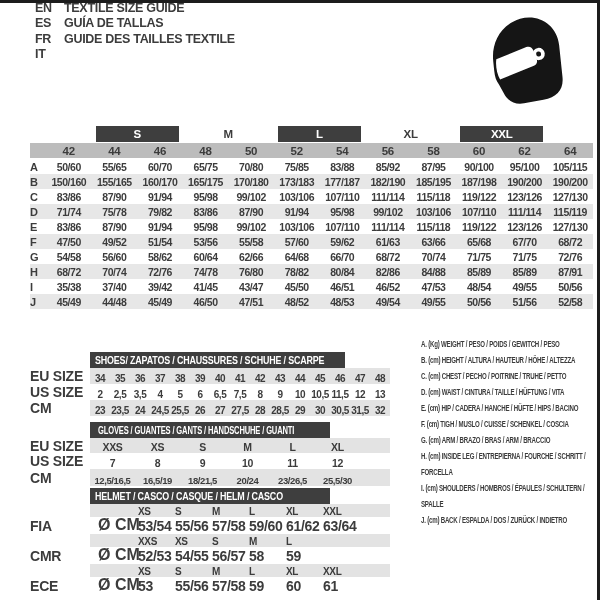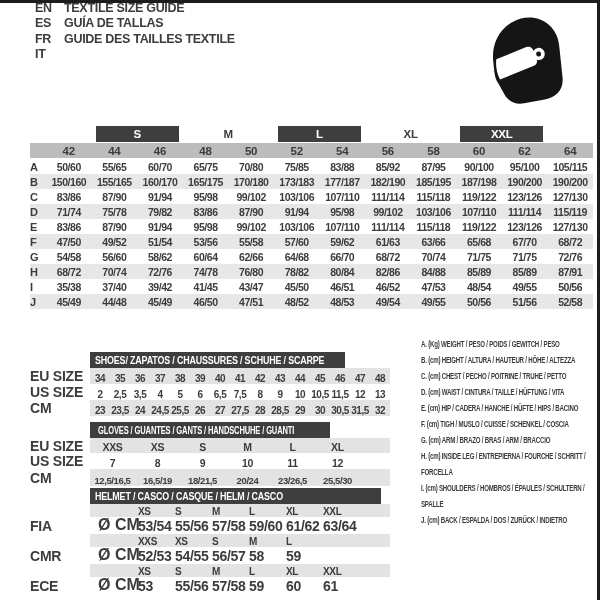--- a/index.html
+++ b/index.html
@@ -35,21 +35,21 @@
   .drow .cells i{flex:1;font-style:normal;text-align:center;font-size:10.5px;letter-spacing:-0.45px;white-space:nowrap;}
 
   
   .lower{position:absolute;left:30px;top:352px;width:366px;}
   .ltitle{margin-left:60px;height:16px;background:#3e3e3e;color:#fff;display:flex;align-items:center;
           padding-left:5px;box-sizing:border-box;font-size:10.5px;}
   .ltitle span{white-space:nowrap;transform:scaleX(0.85);transform-origin:left center;letter-spacing:-0.2px;}
   .ltitle.narrow span{transform:scaleX(0.72);}
   .shoes .ltitle{width:255px;}
   .gloves .ltitle{width:240px;padding-left:8px;}
-  .helm .ltitle{width:291px;}
+  .helm .ltitle{width:240px;}
   .lrow{display:flex;align-items:center;height:16px;}
   .llabel{width:60px;flex:0 0 60px;font-size:14px;letter-spacing:-0.2px;white-space:nowrap;}
   .band{width:300px;flex:0 0 300px;display:flex;align-items:flex-end;height:100%;}
   .band.shaded{background:#e3e3e3;}
   .shoe-cell{width:20px;flex:0 0 20px;text-align:center;font-size:10px;letter-spacing:-0.5px;white-space:nowrap;}
   .glove-cell{width:45px;flex:0 0 45px;text-align:center;font-size:10.5px;letter-spacing:-0.3px;white-space:nowrap;}
   .gloves .cm-row .glove-cell{font-size:9.5px;letter-spacing:-0.4px;}
   .shoes{margin-bottom:6px;}
   .gloves{margin-bottom:2px;}
   .gloves .lrow:nth-of-type(2){height:15px;}

